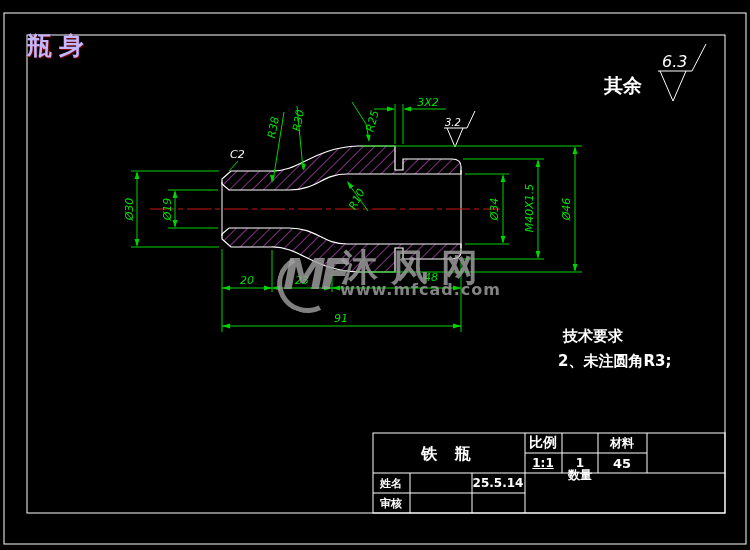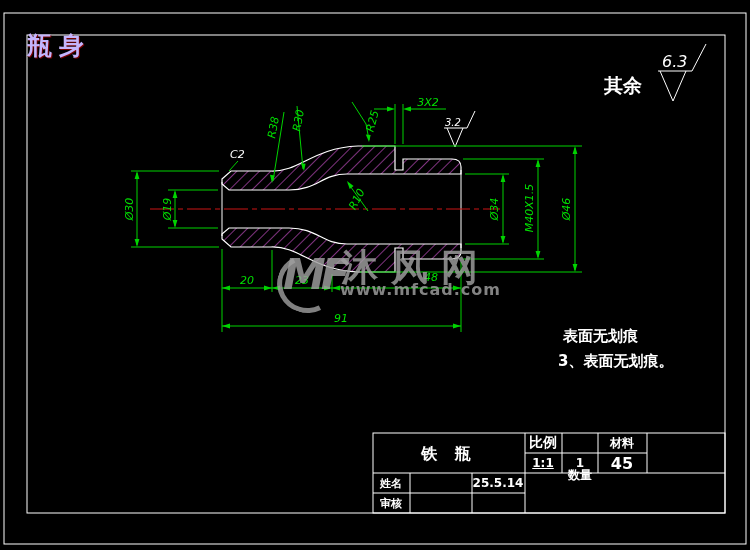--- a/index.html
+++ b/index.html
@@ -187,30 +187,30 @@
 <div id="main-title" class="abs">瓶身</div>
 
 <div>
   <div id="wm-swoosh" class="abs"></div>
   <div id="wm-logo" class="abs wm">MF</div>
   <div id="wm-site" class="abs wm">沐风网</div>
   <div id="wm-url" class="abs wm">www.mfcad.com</div>
 </div>
 
 <div id="tech" class="abs">
-  <div class="hd">表面无划痕</div>
-  <div>3、表面无划痕。</div>
+  <div class="hd">技术要求</div>
+  <div>2、未注圆角R3;</div>
 </div>
 
 <div>
   <div class="tbtext" style="left:449px;top:454px;font-size:16px;letter-spacing:6px;">铁 瓶</div>
   <div class="tbtext" style="left:543px;top:443px;font-size:14px;">比例</div>
   <div class="tbtext" style="left:580px;top:443px;font-size:12px;margin-top:32px;">数量</div>
   <div class="tbtext" style="left:622px;top:443px;font-size:12px;">材料</div>
   <div class="tbtext" style="left:543px;top:463px;font-size:12px;text-decoration:underline;">1:1</div>
   <div class="tbtext" style="left:580px;top:463px;font-size:12px;">1</div>
-  <div class="tbtext" style="left:622px;top:463px;font-size:16px;text-align:right;">45</div>
+  <div class="tbtext" style="left:622px;top:463px;font-size:13px;text-align:right;">45</div>
   <div class="tbtext" style="left:391px;top:483px;font-size:11px;">姓名</div>
   <div class="tbtext" style="left:498px;top:483px;font-size:12px;">25.5.14</div>
   <div class="tbtext" style="left:391px;top:503px;font-size:11px;">审核</div>
 </div>
 
 </div>
 
 </body></html>

